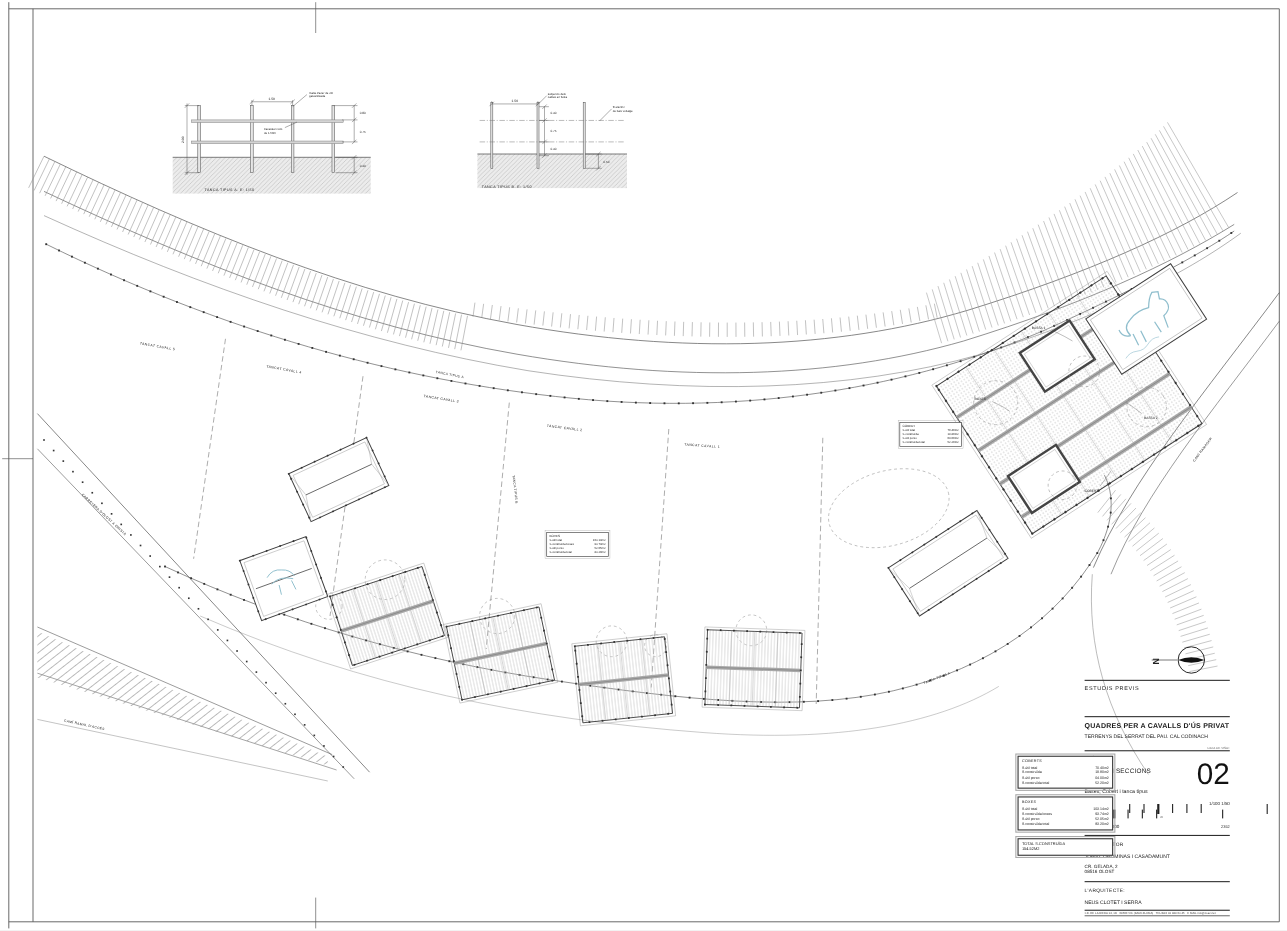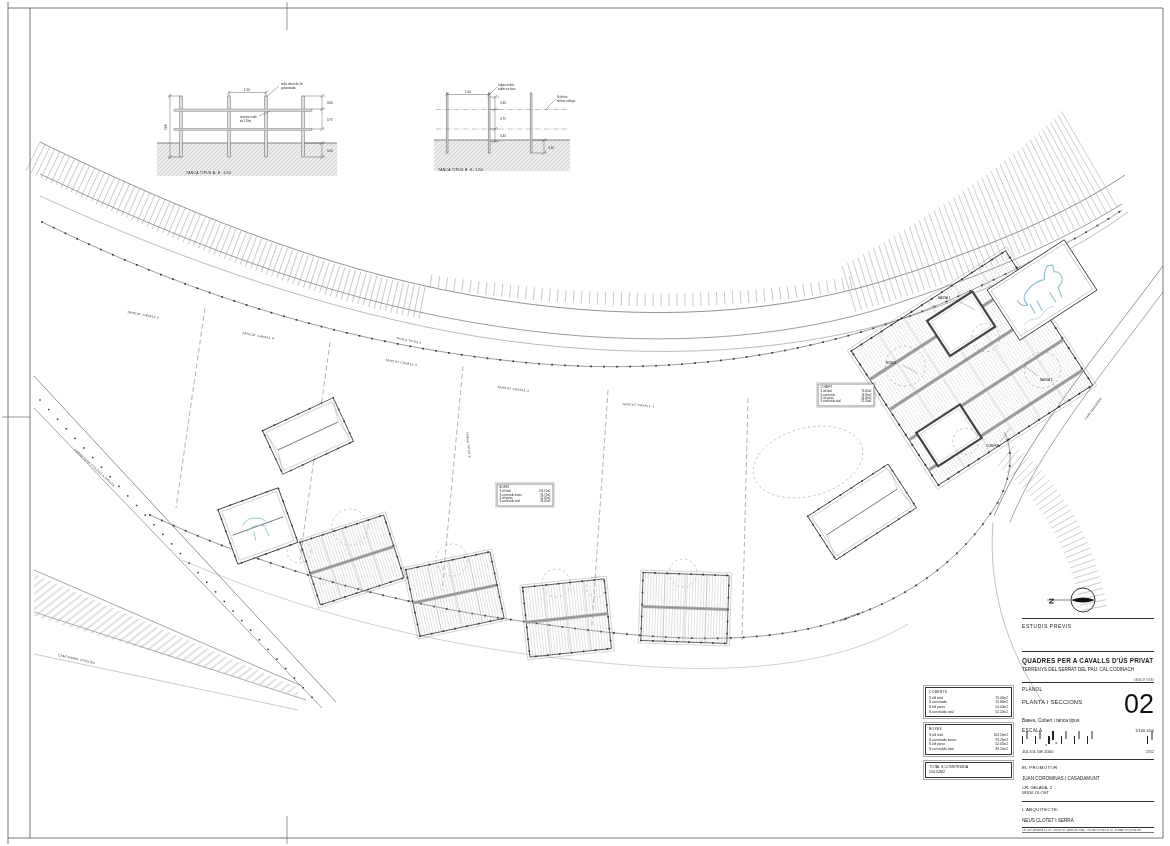--- a/index.html
+++ b/index.html
@@ -1,21 +1,21 @@
 <!DOCTYPE html>
 <html><head>
 <meta charset="utf-8">
 <style>
   html,body{margin:0;padding:0;background:#e9e9e9;}
   .sheet{position:relative;width:1170px;height:846px;background:#fff;overflow:hidden;
          font-family:"Liberation Sans",sans-serif;color:#1a1a1a;}
   svg{position:absolute;left:0;top:0;}
   svg text{font-family:"Liberation Sans",sans-serif;fill:#222;}
   
-  .tb{position:absolute;left:1022px;top:618px;width:132px;}
+  .tb{position:absolute;left:986px;top:618px;width:132px;}
   .hr{border:0;border-top:1px solid #2f2f2f;margin:0;}
   .hr.thick{border-top-width:1.4px;}
   .hr.lt{border-top-color:#777;border-top-width:0.6px;}
   .phase{font-size:5px;letter-spacing:.6px;margin-top:4px;}
   .gap{height:22px;}
   .ptitle{font-size:6.4px;font-weight:bold;letter-spacing:.2px;margin-top:5px;}
   .ploc{font-size:4.6px;margin-top:3px;}
   .stamp{font-size:2.8px;color:#666;text-align:right;margin-top:6px;}
   .planol{font-size:4.6px;margin-top:4px;letter-spacing:.4px;}
   .namerow{display:flex;justify-content:space-between;align-items:flex-start;}

